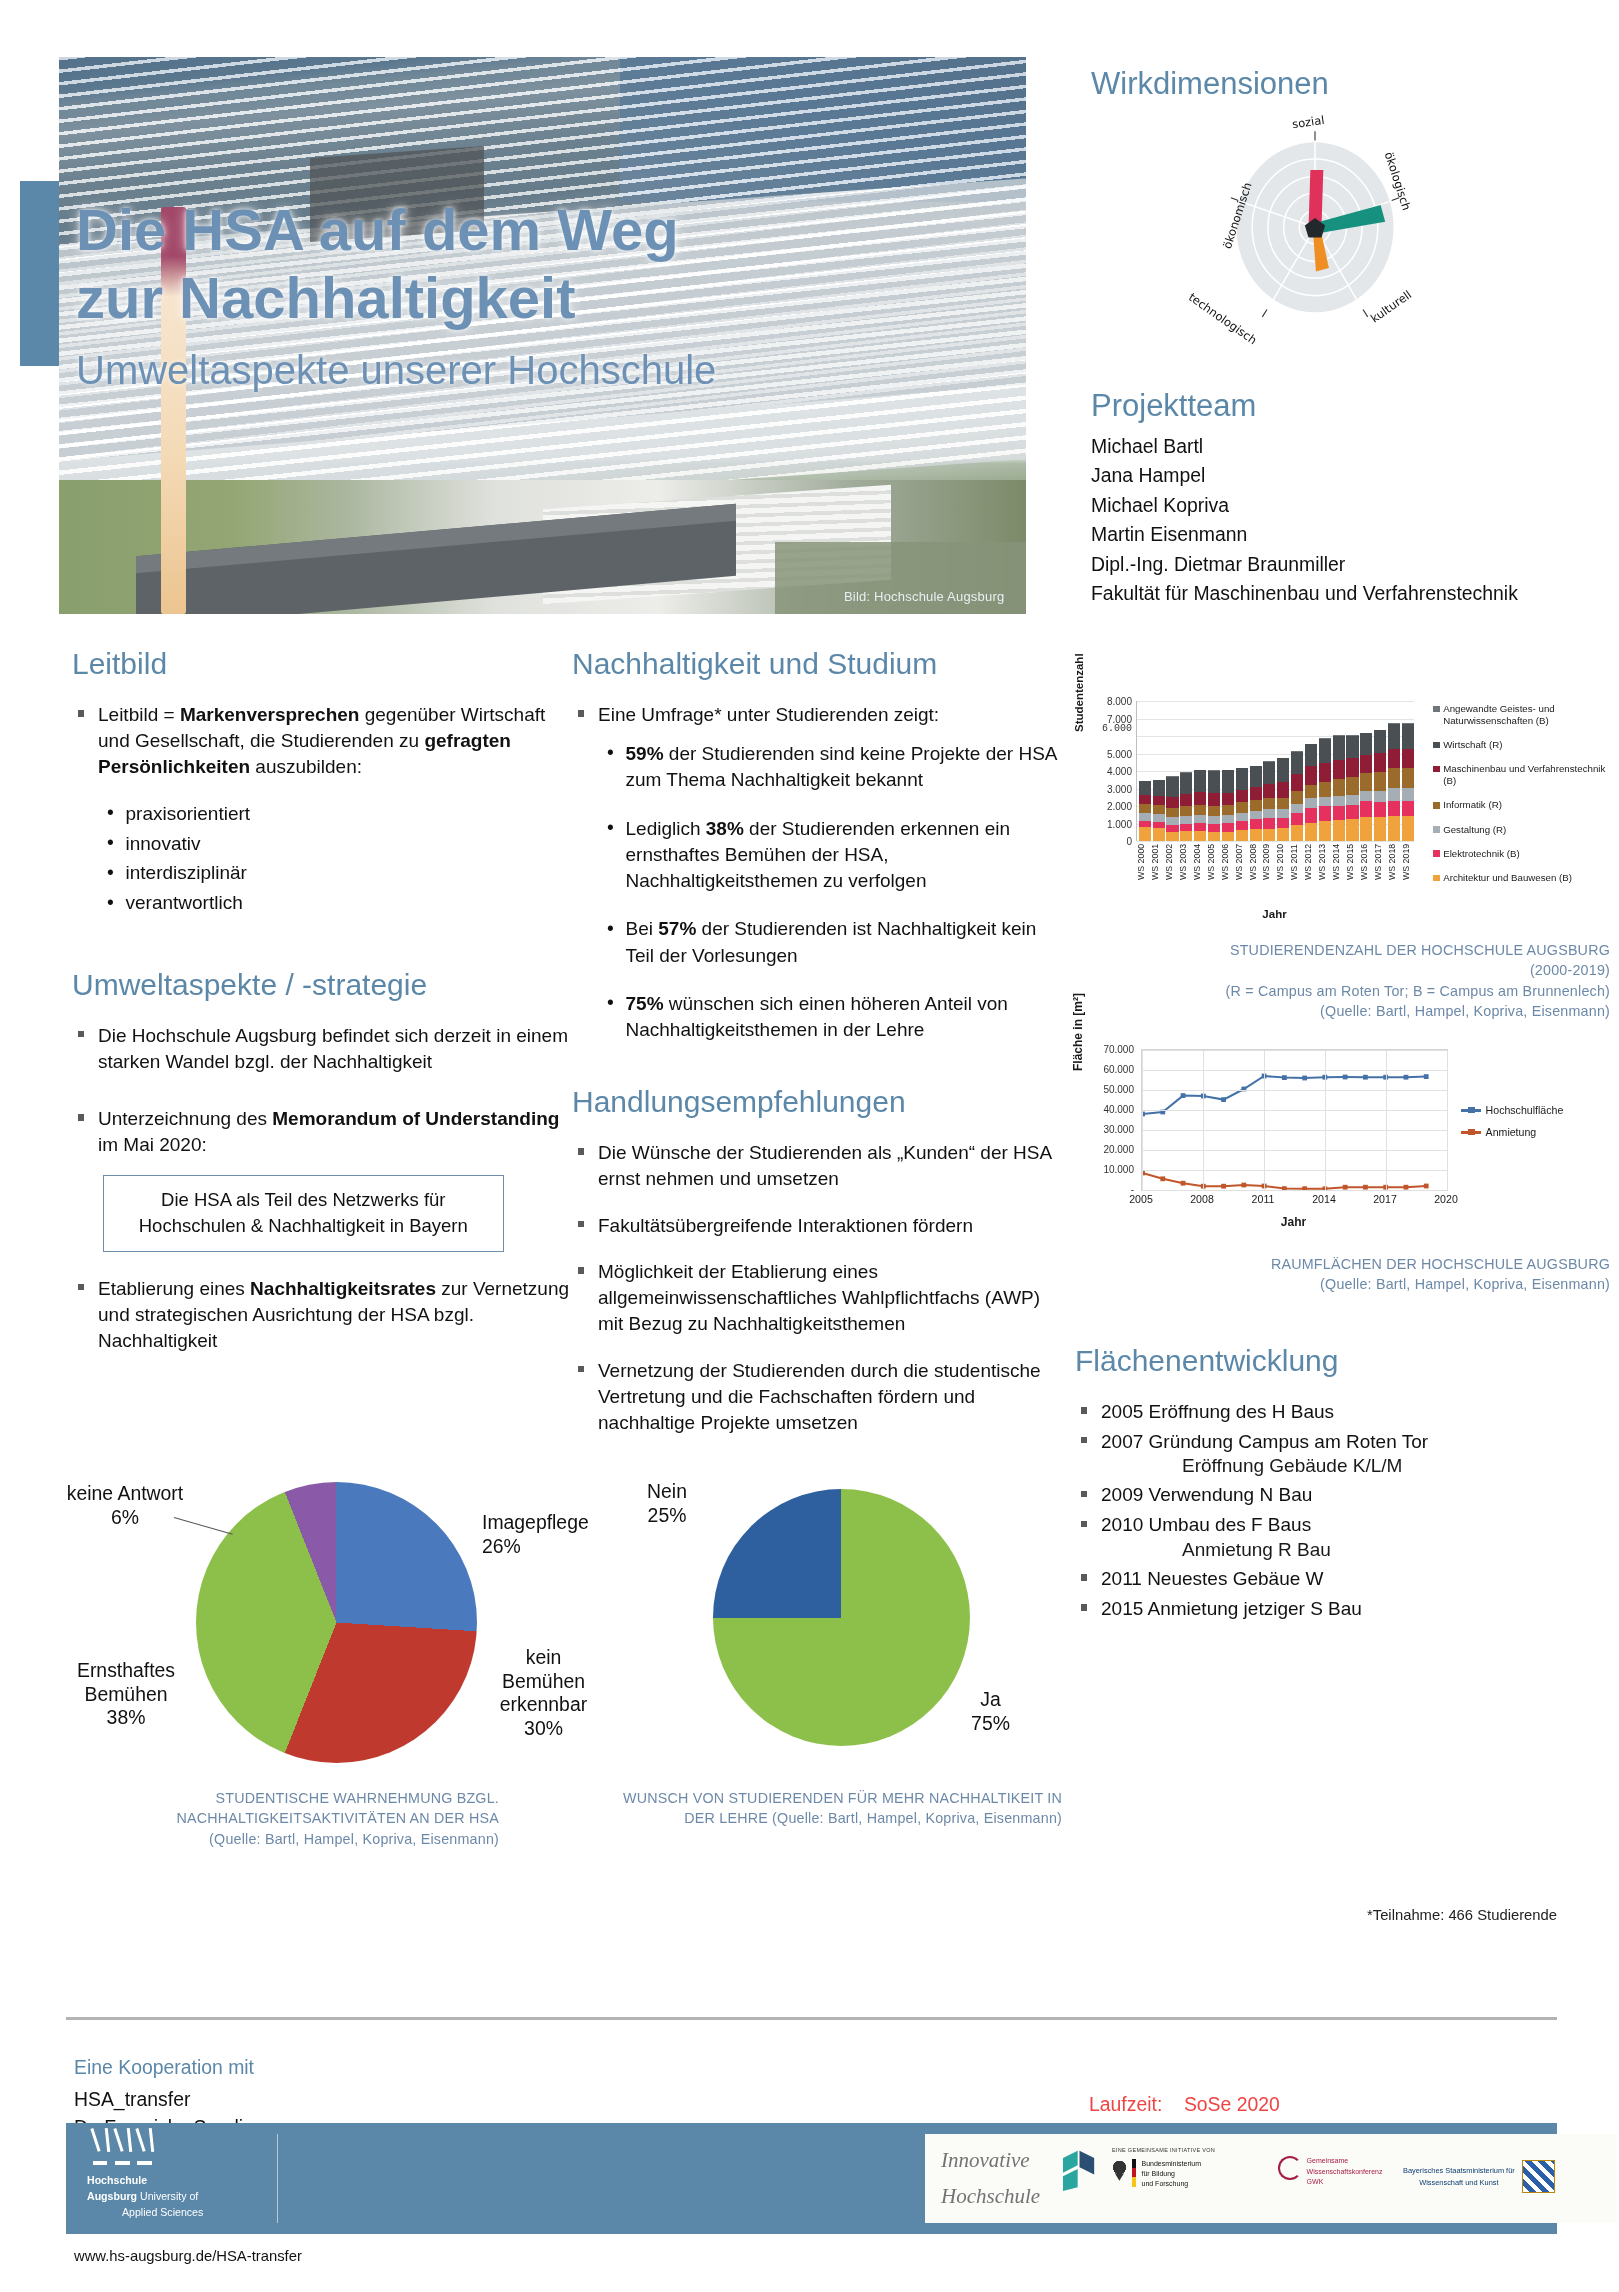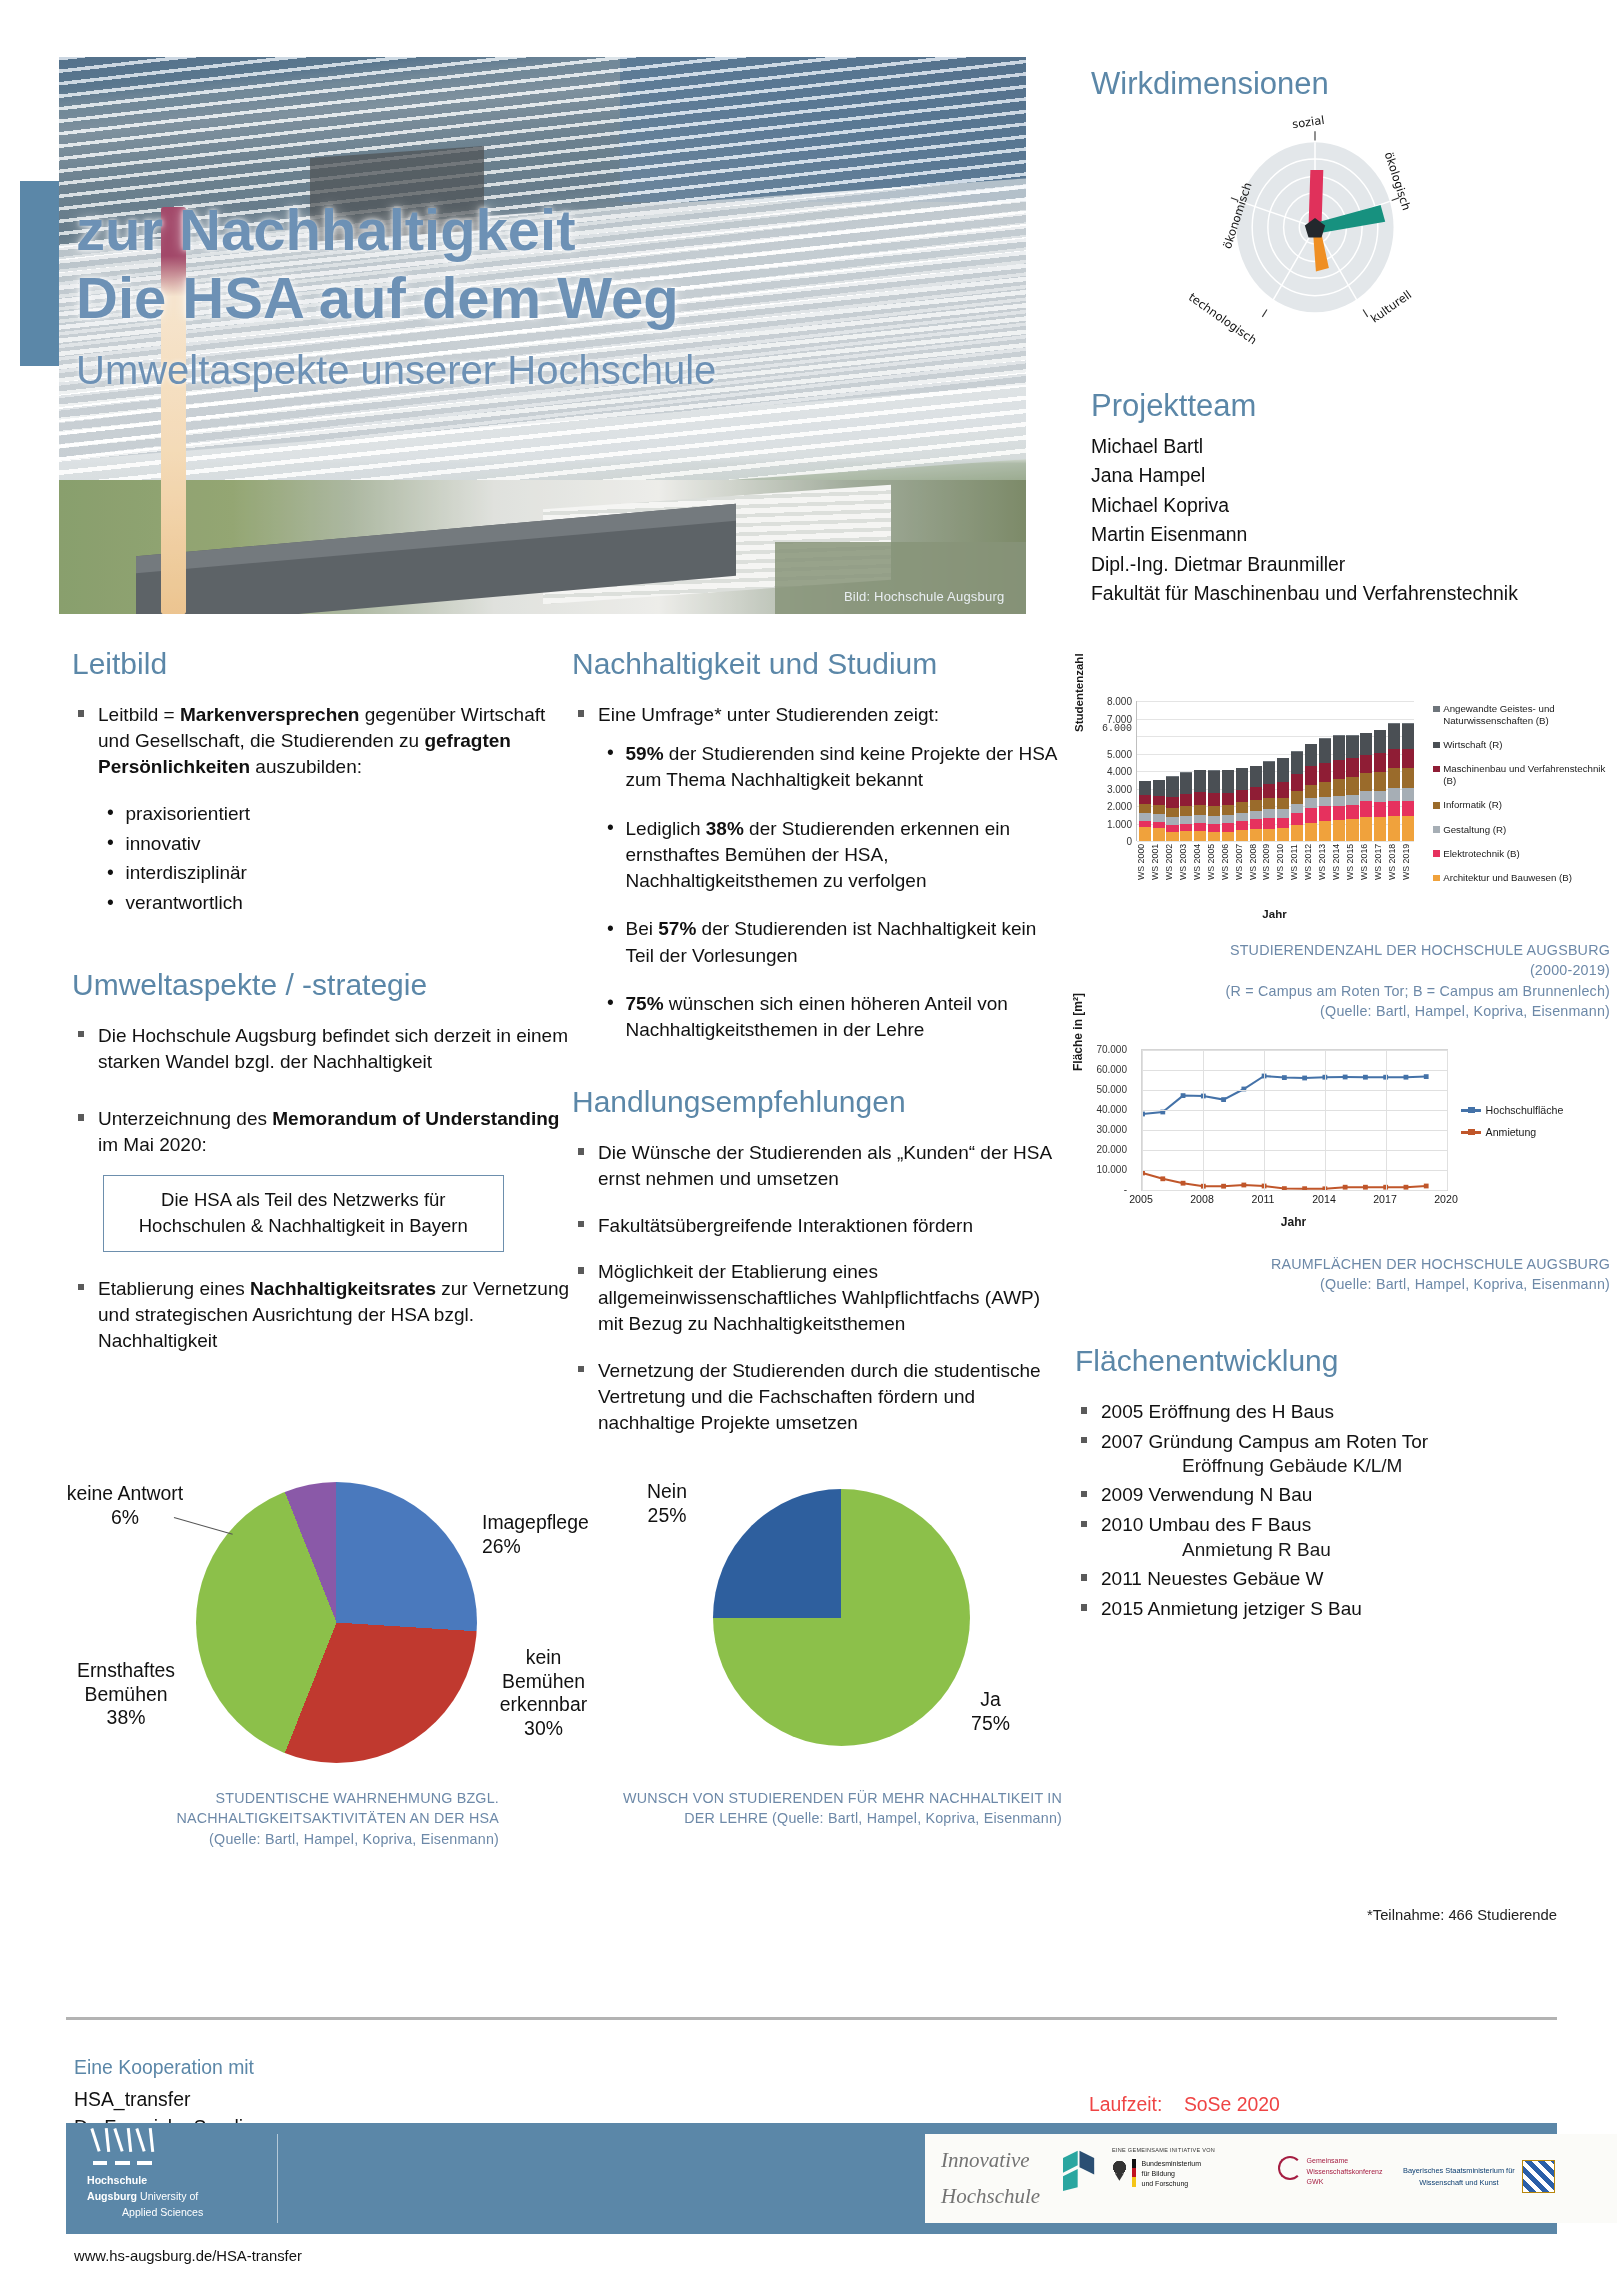--- a/index.html
+++ b/index.html
@@ -97,21 +97,21 @@
   .bc-xlab{position:absolute;left:61px;top:207px;width:277px;text-align:center;font-size:11.5px;font-weight:bold;}
   .bc-legend{position:absolute;left:358px;top:1.8px;width:175px;}
   .bc-legend div{font-size:9.7px;line-height:1.25;margin-bottom:12px;display:flex;gap:3.7px;}
   .bc-legend i{display:inline-block;min-width:6.5px;width:6.5px;height:6.5px;margin-top:2.8px;}
 
   
   .line-chart{position:relative;width:535px;height:185px;}
   .lc-ylab{position:absolute;left:-3.7px;top:22px;transform:rotate(-90deg);transform-origin:left top;
       font-size:12px;font-weight:bold;white-space:nowrap;}
   .lc-yticks{position:absolute;left:13px;top:0;width:50px;height:140px;}
-  .lc-yticks span{position:absolute;right:11px;font-size:10px;color:#333;transform:translateY(-50%);margin-left:28px;}
+  .lc-yticks span{position:absolute;right:4px;font-size:10px;color:#333;transform:translateY(-50%);margin-left:28px;}
   .lc-plot{position:absolute;left:66px;top:0;width:305px;height:140px;border:0.9px solid #d5d5d5;}
   .lc-plot i.h{position:absolute;left:0;width:100%;height:0.9px;background:#e0e0e0;}
   .lc-plot i.v{position:absolute;top:0;width:0.9px;height:100%;background:#e0e0e0;}
   .lc-xticks{position:absolute;left:66px;top:144px;width:305px;}
   .lc-xticks span{position:absolute;font-size:10.6px;transform:translateX(-50%);}
   .lc-xlab{position:absolute;left:66px;top:166px;width:305px;text-align:center;font-size:12px;font-weight:bold;}
   .lc-legend{position:absolute;left:386px;top:50px;font-size:10.6px;line-height:2.1;}
   .lc-legend div{display:flex;align-items:center;gap:4.6px;}
   .lc-legend i{display:inline-block;width:20px;height:2.8px;position:relative;}
   .lc-legend i:after{content:"";position:absolute;left:7.4px;top:-2.3px;width:6.5px;height:6.5px;}
@@ -176,22 +176,22 @@
     <div class="hero-ground"></div>
     <div class="hero-steps"></div>
     <div class="hero-bridge"></div>
     <div class="hero-bridge-rail"></div>
     <div class="hero-water"></div>
     <div class="hero-post"></div>
     <div class="hero-veil"></div>
   </div>
 
   <div class="title-wrap">
+    <div class="poster-title">Die HSA auf dem Weg</div>
     <div class="poster-title">zur Nachhaltigkeit</div>
-    <div class="poster-title">Die HSA auf dem Weg</div>
     <div class="poster-sub">Umweltaspekte unserer Hochschule</div>
   </div>
   <div class="img-credit">Bild: Hochschule Augsburg</div>
 
   <div class="wirk-head h2">Wirkdimensionen</div>
 
   <div class="radar-box">
     <svg width="268" height="231" viewBox="0 0 290 250">
       <ellipse cx="145" cy="128" rx="85" ry="92" fill="#e3e7ea"></ellipse>
       <ellipse cx="145" cy="128" rx="68" ry="74" fill="none" stroke="#ffffff" stroke-width="1.6"></ellipse>

